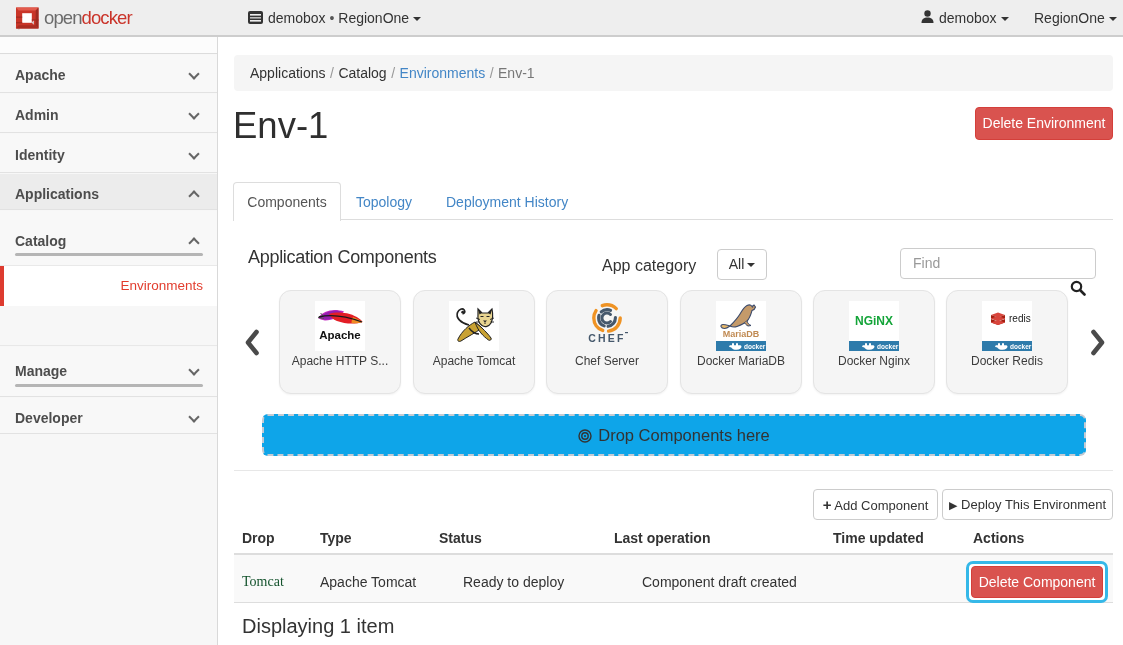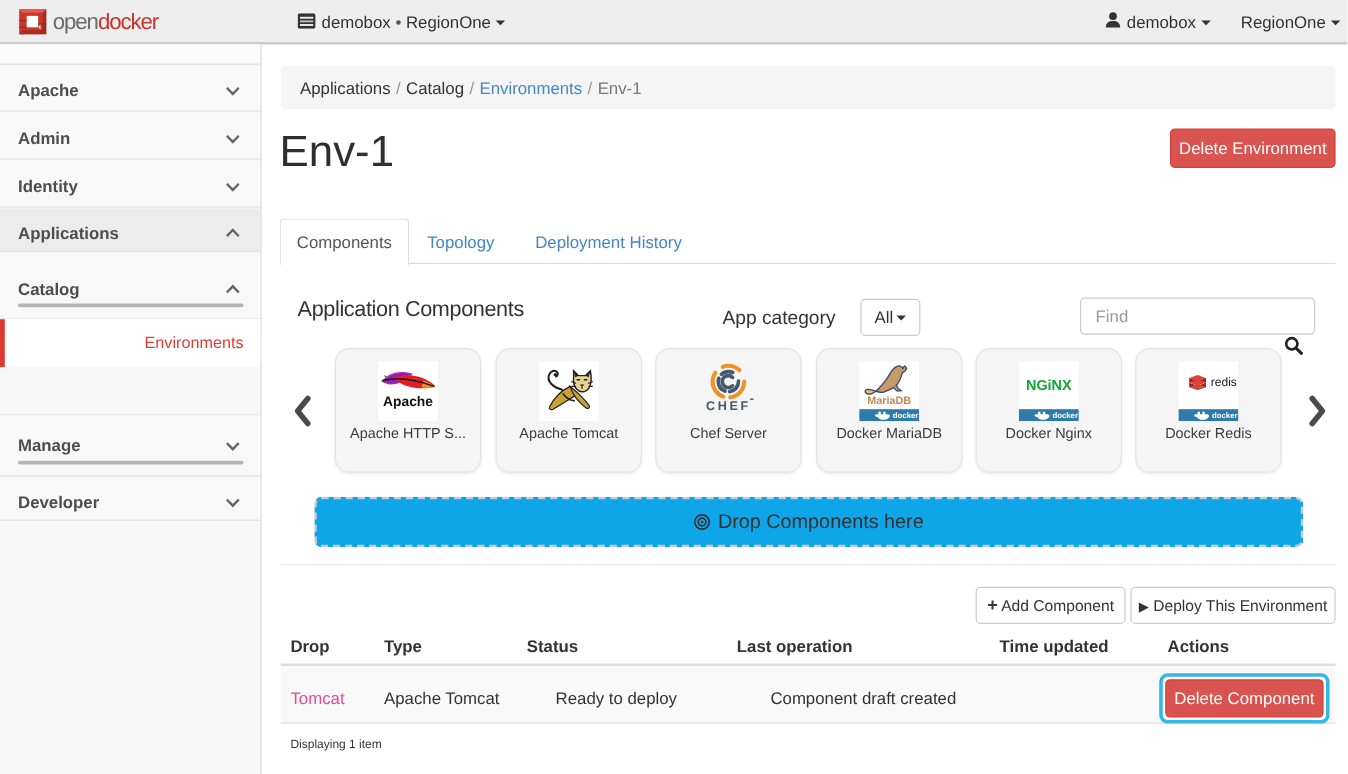--- a/index.html
+++ b/index.html
@@ -48,21 +48,21 @@
 #hr1 { position:absolute; left:234px; top:470px; width:879px; height:1px; background:#e7e7e7; }
 
 .wbtn { position:absolute; top:489px; height:31px; background:#fff; border:1px solid #ccc; border-radius:4px; font-size:13px; color:#333; text-align:center; line-height:29px; }
 
 .th { position:absolute; top:530px; font-size:14px; font-weight:bold; color:#333; }
 #thead-border { position:absolute; left:234px; top:553px; width:879px; height:2px; background:#ddd; }
 #trow { position:absolute; left:234px; top:555px; width:879px; height:48px; background:#f9f9f9; border-bottom:1px solid #ddd; }
 .td { position:absolute; top:574px; font-size:14px; color:#333; }
 #ring { position:absolute; left:966px; top:561px; width:142px; height:42px; border:3px solid #35b8e8; border-radius:7px; background:#fff; padding:2px; }
 #btn-delcomp { width:132px; height:32px; background:#d9534f; border:1px solid #d43f3a; border-radius:4px; color:#fff; font-size:14px; text-align:center; line-height:30px; }
-#displaying { position:absolute; left:242px; top:615px; font-size:10px; color:#333; }
+#displaying { position:absolute; left:242px; top:615px; font-size:20px; color:#333; }
 </style>
 </head>
 <body>
 <div id="page">
 
   <div id="navbar">
     <svg class="abs" style="left:15px;top:6px" width="25" height="24" viewBox="0 0 25 24">
       <polygon points="0.5,21.5 4,24 6,21 2.5,19.5" fill="#00000026"></polygon>
       <rect x="1" y="1.5" width="22.5" height="21" fill="#c93528"></rect>
       <polygon points="1,1.5 23.5,1.5 20.8,4.6 3.6,4.6" fill="#e25a4c"></polygon>
@@ -261,21 +261,21 @@
   <div class="wbtn" style="left:942px;width:171px;"><span style="font-size:11px;">▶</span> Deploy This Environment</div>
 
   <div class="th" style="left:242px;">Drop</div>
   <div class="th" style="left:320px;">Type</div>
   <div class="th" style="left:439px;">Status</div>
   <div class="th" style="left:614px;">Last operation</div>
   <div class="th" style="left:833px;">Time updated</div>
   <div class="th" style="left:973px;">Actions</div>
   <div id="thead-border"></div>
   <div id="trow"></div>
-  <div class="td" style="left:242px;color:#ec4899;">Tomcat</div>
+  <div class="td" style="left:242px;color:#14532d;font-family:Liberation Serif, serif;">Tomcat</div>
   <div class="td" style="left:320px;">Apache Tomcat</div>
   <div class="td" style="left:463px;">Ready to deploy</div>
   <div class="td" style="left:614px;margin-left:28px;">Component draft created</div>
   <div id="ring">
       <div id="btn-delcomp">Delete Component</div>
     </div>
   <div id="displaying">Displaying 1 item</div>
 
 </div>
 

